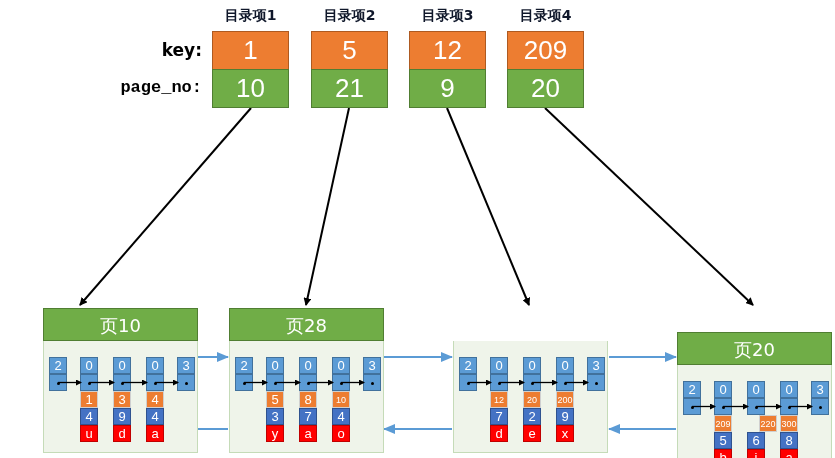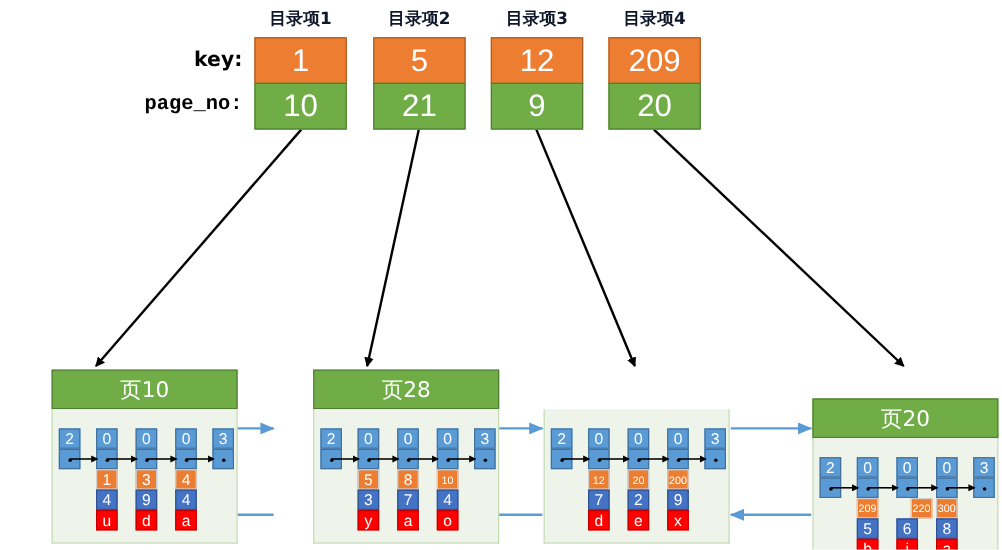--- a/index.html
+++ b/index.html
@@ -114,21 +114,21 @@
     <div class="cell c-ptr" style="left:134px;top:66px;">
       <span class="dot"></span>
     </div>
     <svg width="155" height="145" style="position:absolute;left:0;top:0;overflow:visible;z-index:2;pointer-events:none;">
       <line x1="15" y1="74.5" x2="38" y2="74.5" stroke="#000" stroke-width="1.3" marker-end="url(#ah-small)"></line>
       <line x1="46" y1="74.5" x2="71" y2="74.5" stroke="#000" stroke-width="1.3" marker-end="url(#ah-small)"></line>
       <line x1="79" y1="74.5" x2="104" y2="74.5" stroke="#000" stroke-width="1.3" marker-end="url(#ah-small)"></line>
       <line x1="112" y1="74.5" x2="135" y2="74.5" stroke="#000" stroke-width="1.3" marker-end="url(#ah-small)"></line>
     </svg>
   </div>
-<div class="page" style="left:229px;margin-left:32px;">
+<div class="page" style="left:229px;">
     <div class="page-header">页28</div>
     <div class="page-body"></div>
     <div class="cell c-hdr" style="left:6px;top:49px;">2</div>
     <div class="cell c-ptr" style="left:6px;top:66px;">
       <span class="dot"></span>
     </div>
     <div class="cell c-hdr" style="left:37px;top:49px;">0</div>
     <div class="cell c-ptr" style="left:37px;top:66px;">
       <span class="dot"></span>
     </div>

